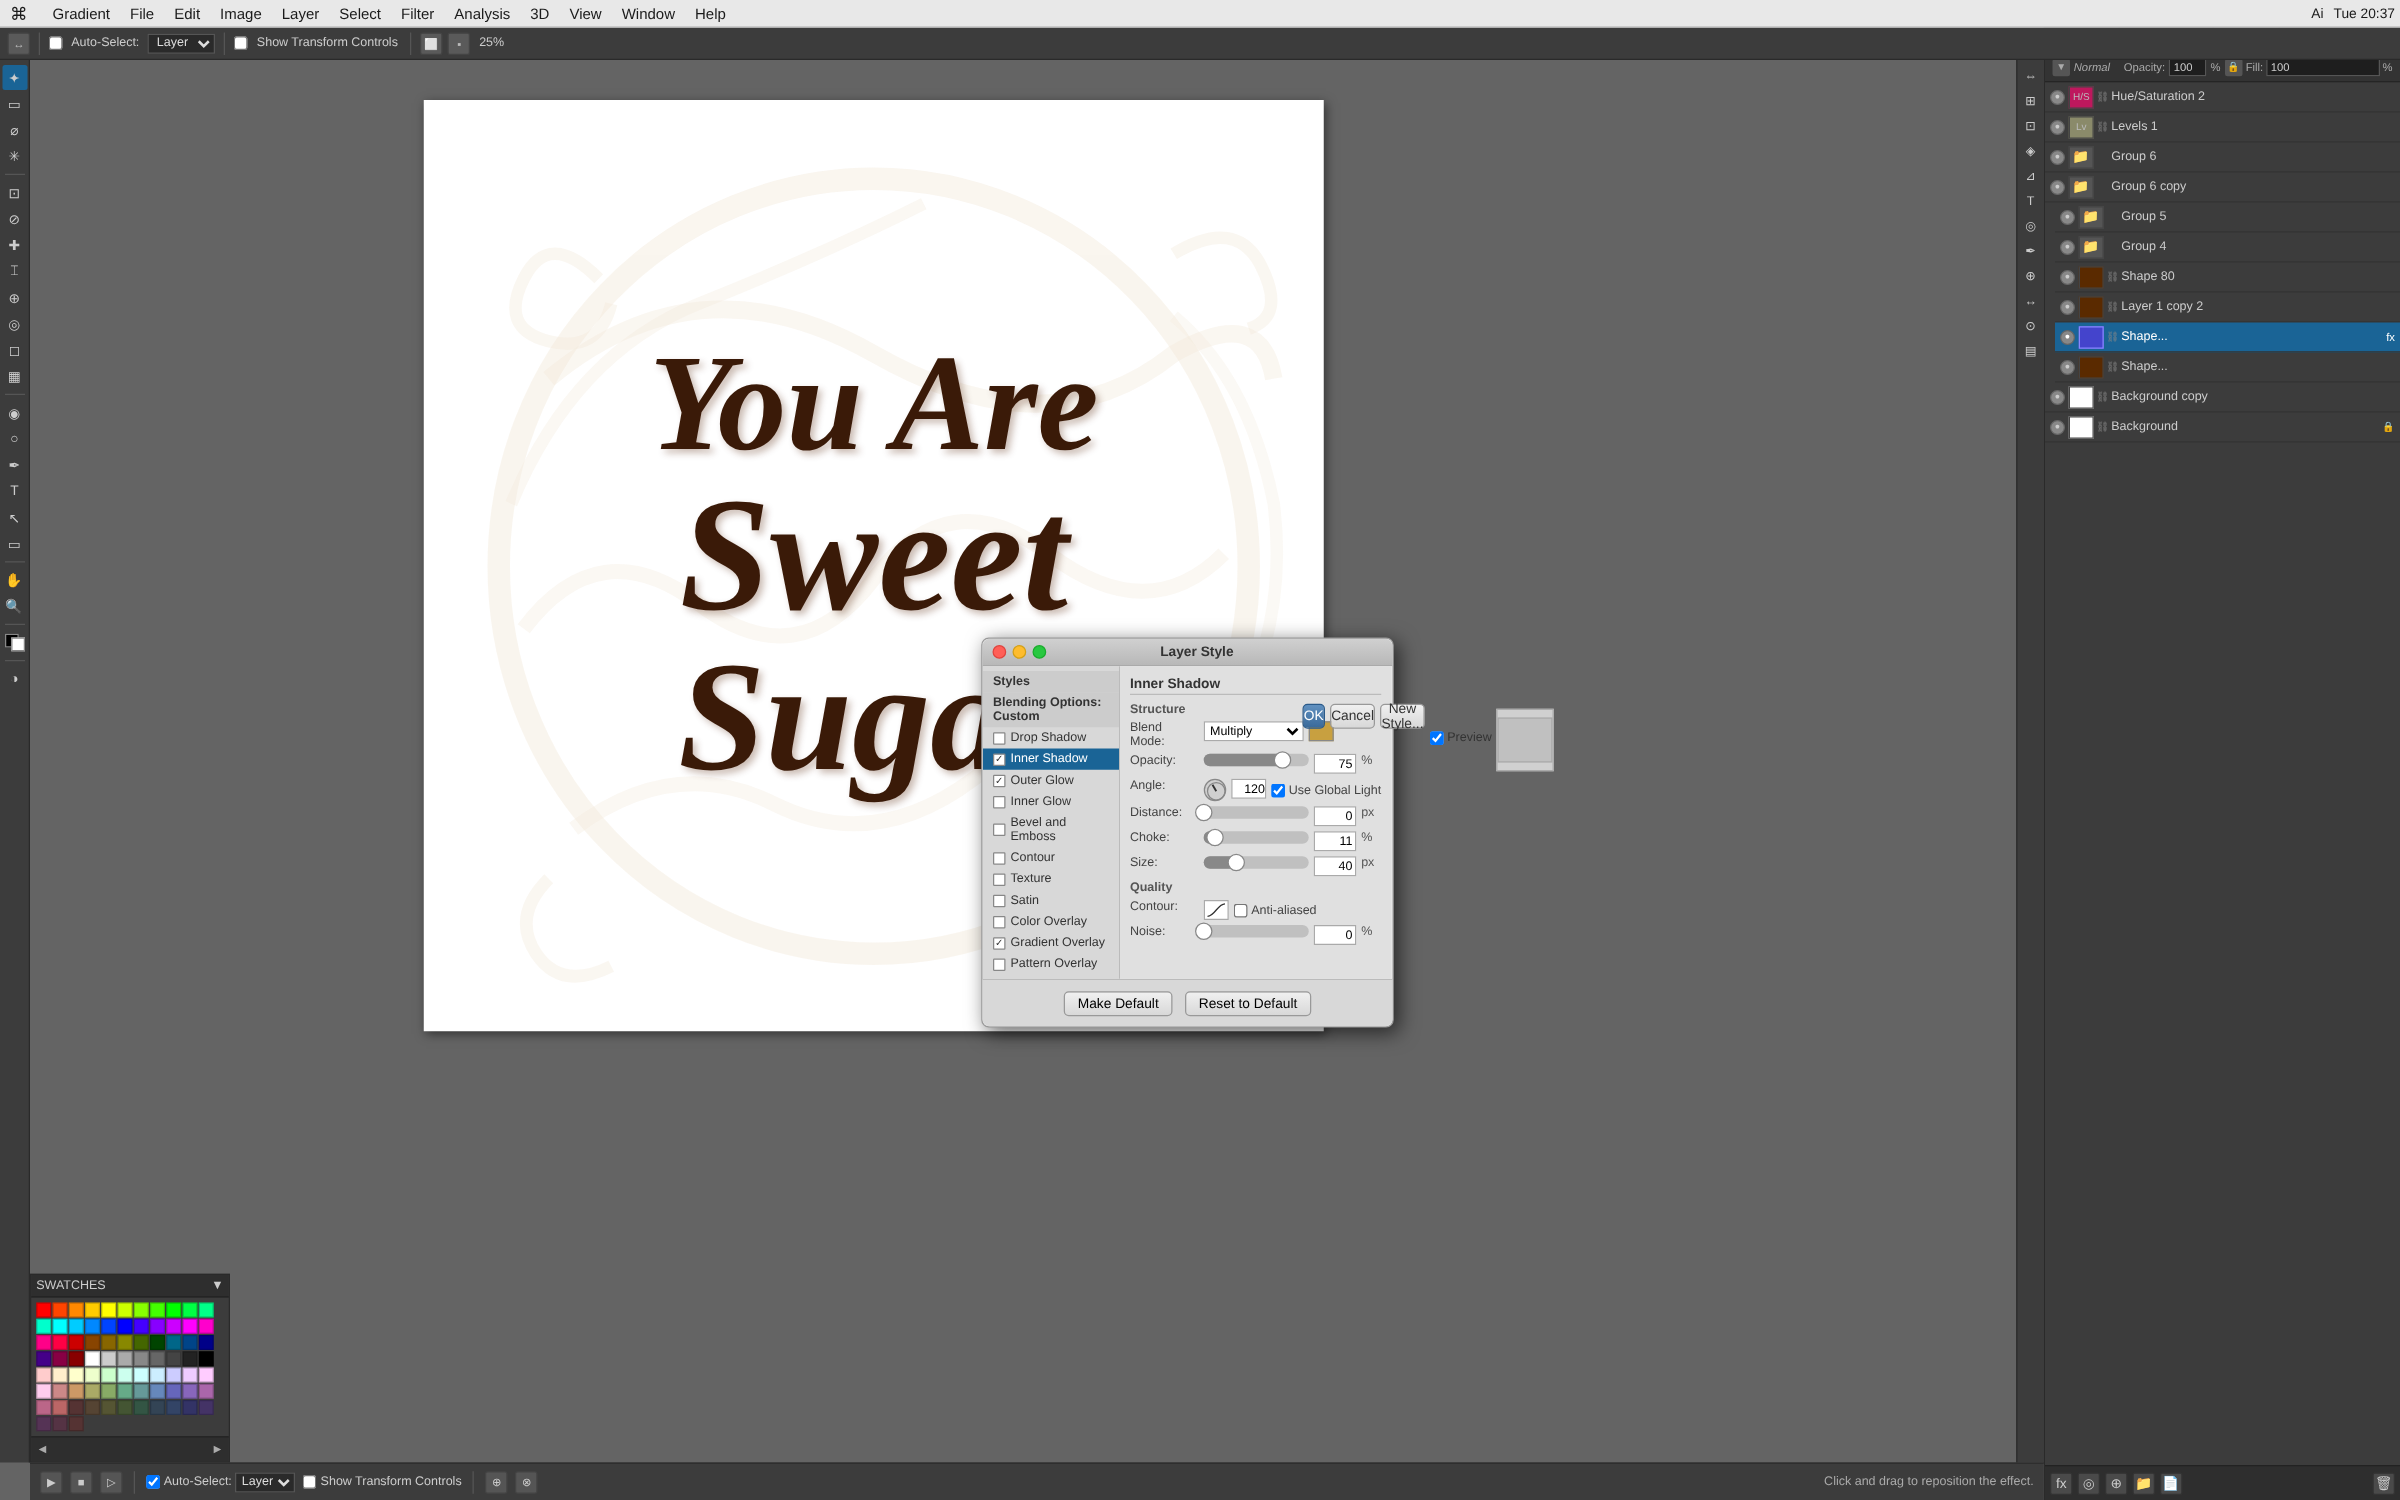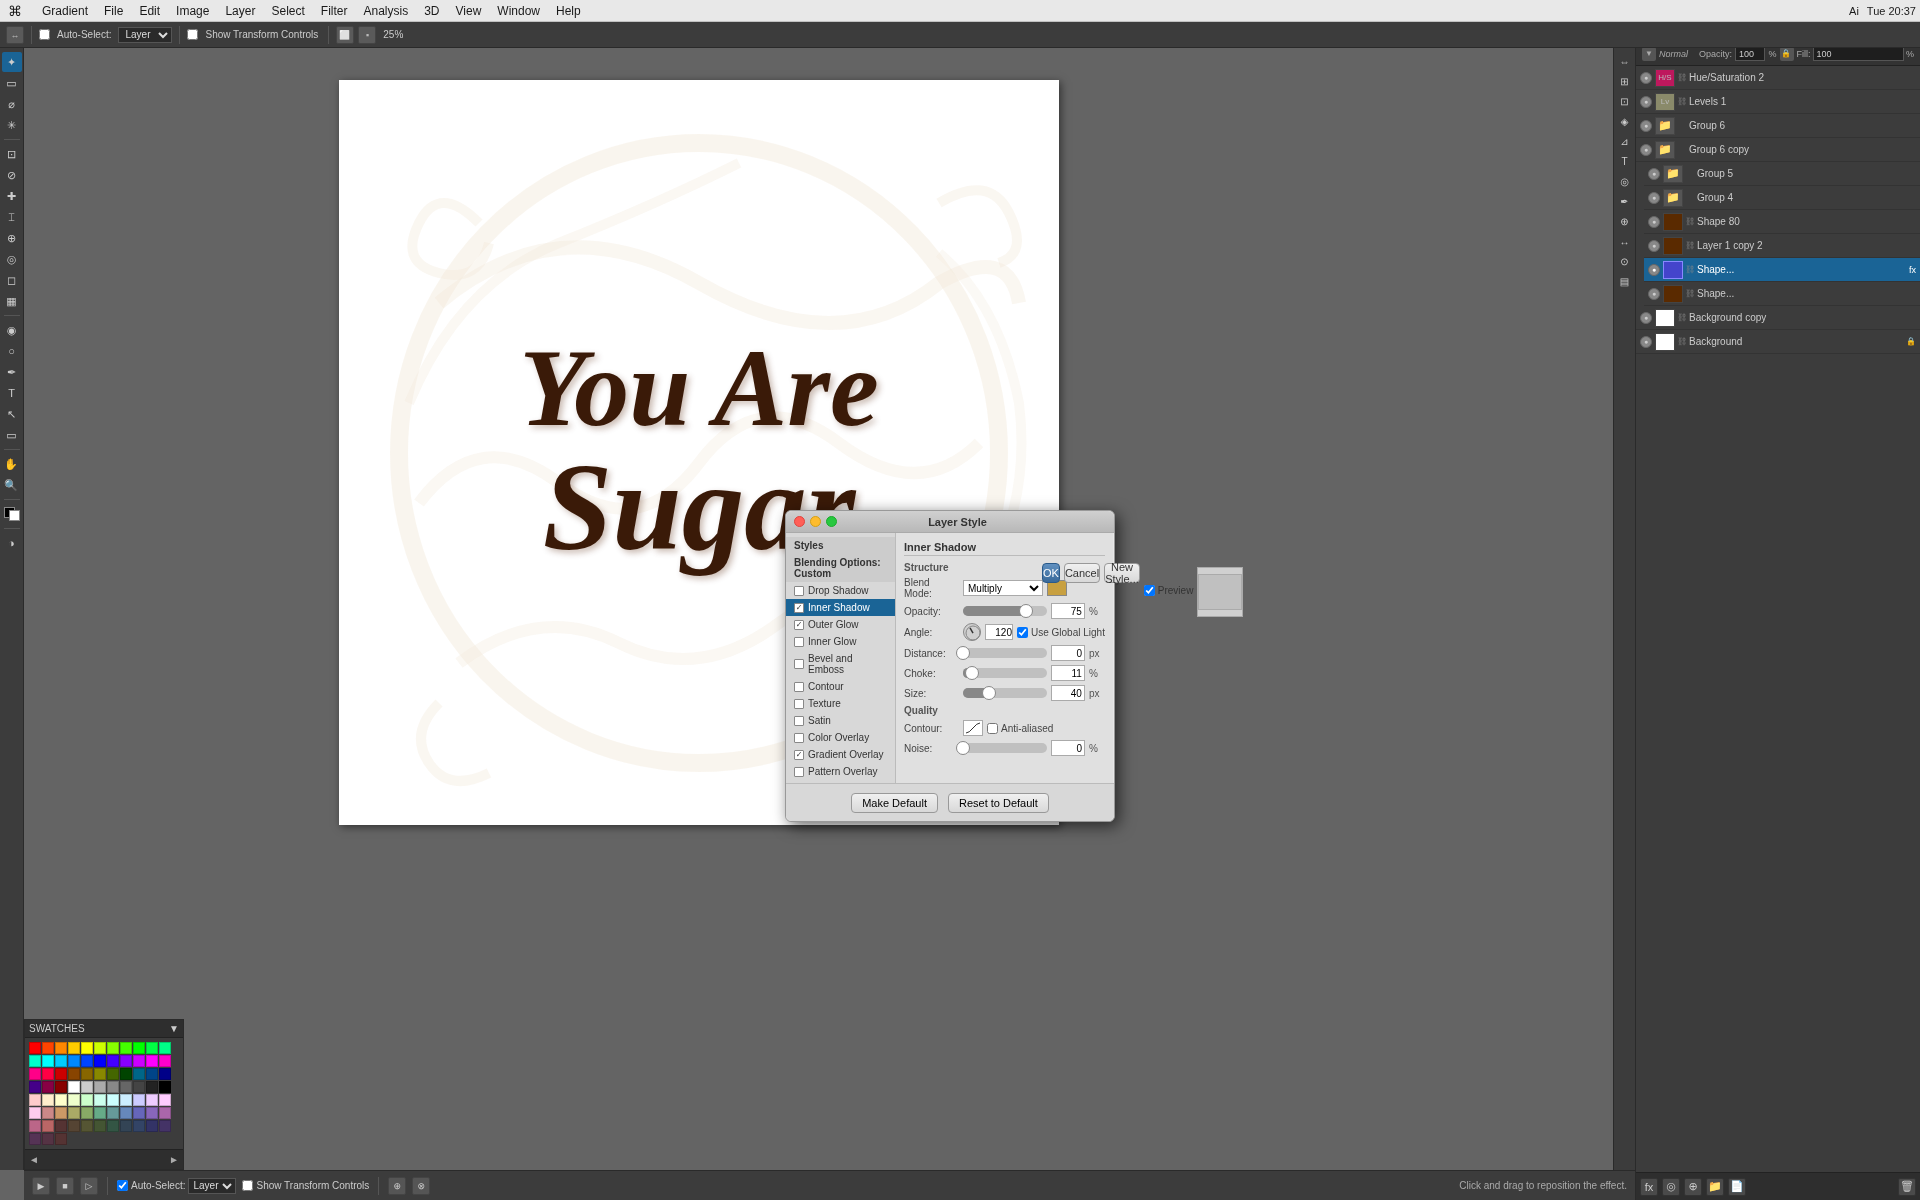--- a/index.html
+++ b/index.html
@@ -433,21 +433,20 @@
       border-bottom: 1px solid #bbb;
     }
     .lsd-subsection {
       font-size: 10px;
       color: #555;
       margin-bottom: 4px;
       font-weight: bold;
     }
     .lsd-row {
       display: flex;
-      align-items: center;
       margin-bottom: 4px;
       gap: 4px;
     }
     .lsd-label {
       font-size: 10px;
       color: #444;
       width: 55px;
       flex-shrink: 0;
     }
     .lsd-slider {
@@ -739,20 +738,21 @@
       <path d="M580 150 Q640 200 660 300 Q670 380 640 450" fill="none" stroke="#c8a060" stroke-width="10" opacity="0.25"></path>
 
       <path d="M120 120 Q80 80 60 120 Q40 160 80 170 Q120 180 130 140" fill="none" stroke="#c8a060" stroke-width="10" opacity="0.35"></path>
       <path d="M580 100 Q630 70 650 110 Q670 150 640 160" fill="none" stroke="#c8a060" stroke-width="10" opacity="0.35"></path>
       <path d="M80 600 Q50 630 70 660 Q90 690 130 670" fill="none" stroke="#c8a060" stroke-width="10" opacity="0.35"></path>
       <path d="M620 580 Q660 610 650 650 Q640 680 600 660" fill="none" stroke="#c8a060" stroke-width="10" opacity="0.35"></path>
     </svg>
     <div class="artwork-container">
       <div class="artwork-text">
         <span class="artwork-line1">You Are</span>
+        <span class="artwork-line2">Sweet</span>
         <span class="artwork-line4">Sugar</span>
       </div>
     </div>
   </div>
 </div>
 
 <div id="right-strip">
   <button class="rstrip-btn">⇔</button>
   <button class="rstrip-btn">⊞</button>
   <button class="rstrip-btn">⊡</button>

